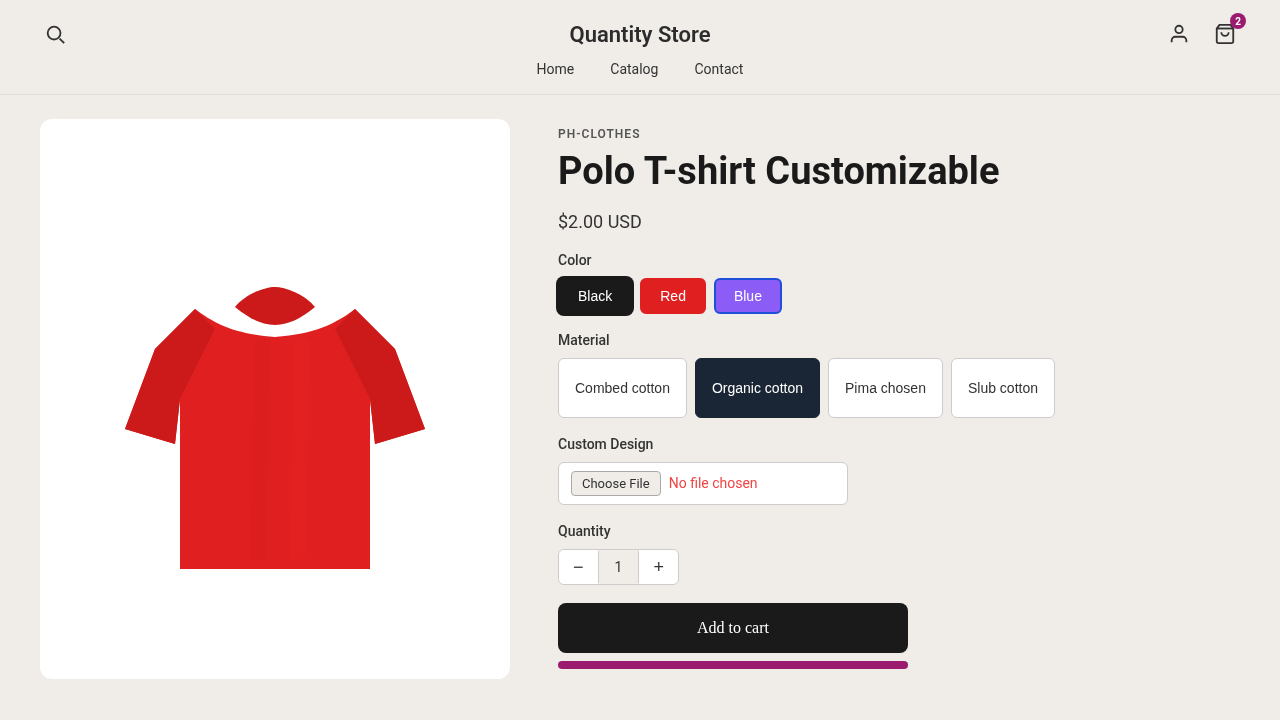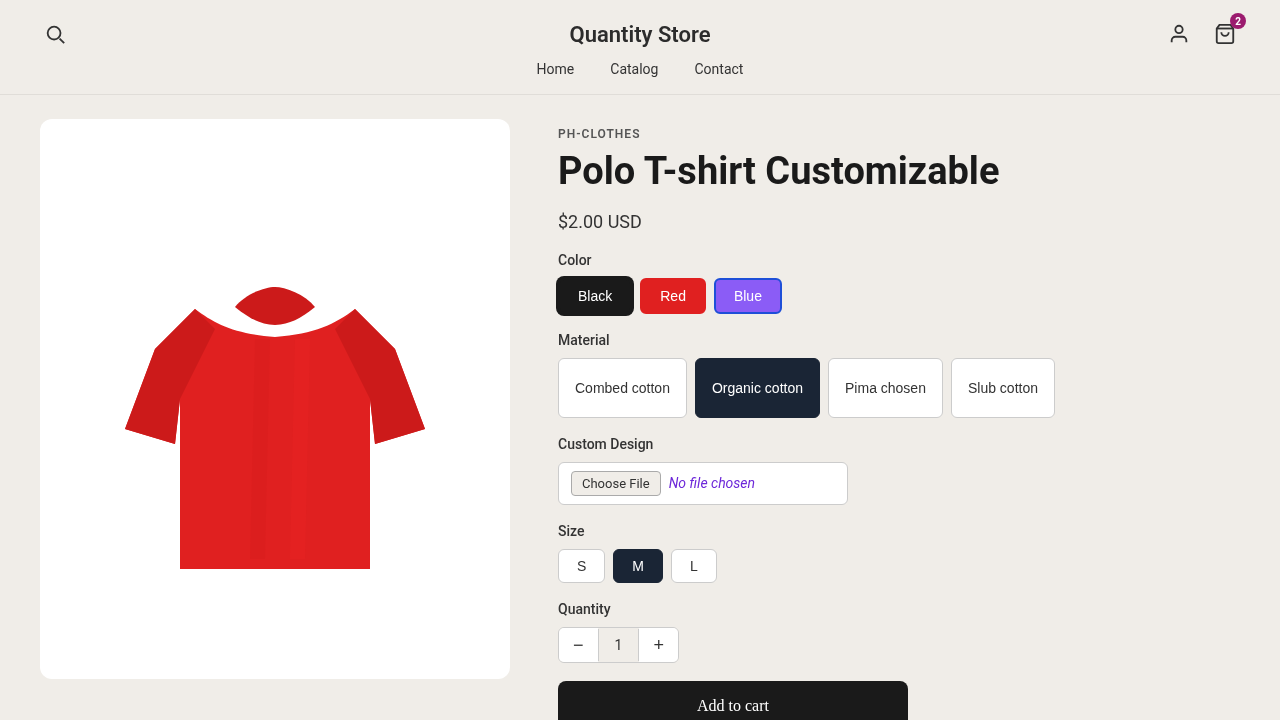--- a/index.html
+++ b/index.html
@@ -359,33 +359,25 @@
         <button class="material-btn">Slub cotton</button>
       </div>
     </div>
 
     <div class="option-section">
       <p class="option-label">Custom Design</p>
       <div class="file-input-wrapper">
 
         <label for="fileInput" style="display:flex; align-items:center; padding:8px 12px; border:1.5px solid #ccc; border-radius:6px; background:white; cursor:pointer; font-size:14px; color:#333; max-width:290px;">
           <span style="background:#f0ede8; border:1px solid #aaa; padding:4px 10px; border-radius:4px; margin-right:8px; font-size:13px; color:#333;">Choose File</span>
-          <span style="color:#6d28d9;font-style:italic;">No file chosen</span>
+          <span style="color:#ef4444;">No file chosen</span>
         </label>
       </div>
     </div>
 
-    <div class="option-section">
-      <p class="option-label">Size</p>
-      <div class="option-buttons">
-        <button class="size-btn">S</button>
-        <button class="size-btn active">M</button>
-        <button class="size-btn">L</button>
-      </div>
-    </div>
 
     <div class="option-section">
       <p class="option-label">Quantity</p>
       <div class="quantity-controls">
         <button class="qty-btn">−</button>
         <span class="qty-value">1</span>
         <button class="qty-btn">+</button>
       </div>
     </div>
 

